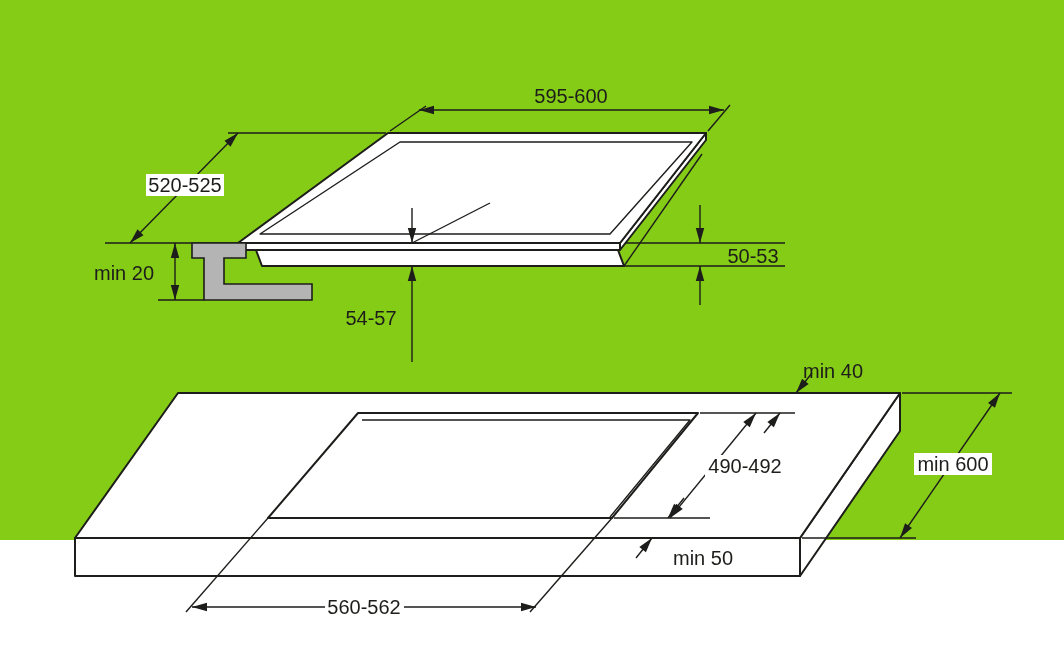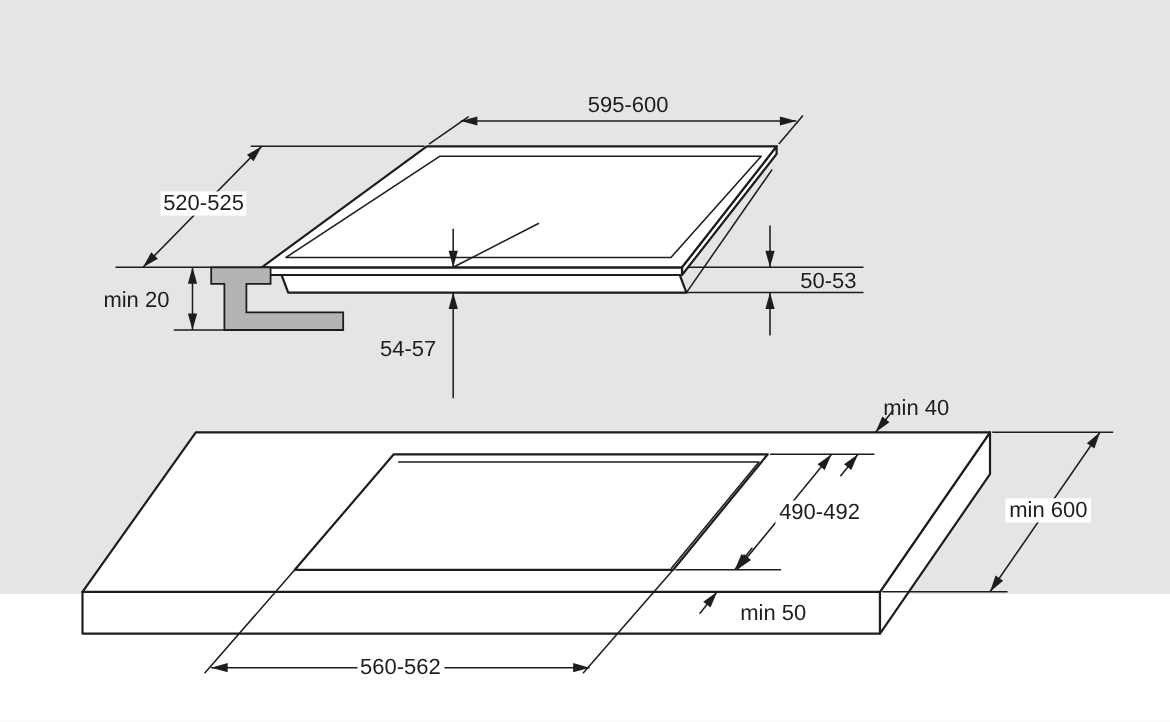--- a/index.html
+++ b/index.html
@@ -8,21 +8,21 @@
     background: #ffffff;
     width: 1064px;
     height: 656px;
     overflow: hidden;
     font-family: "Liberation Sans", sans-serif;
   }
   .frame {
     position: relative;
     width: 1064px;
     height: 540px;
-    background: #e5e5e5;
+    background: #84cc16;
   }
   svg { display: block; }
   .outline   { fill: #ffffff; stroke: #1d1d1b; stroke-width: 2;   stroke-linejoin: round; }
   .thin      { fill: none;    stroke: #1d1d1b; stroke-width: 1.4; stroke-linejoin: round; }
   .dimline   { fill: none;    stroke: #1d1d1b; stroke-width: 1.4; }
   .bracket   { fill: #b4b4b4; stroke: #1d1d1b; stroke-width: 1.6; stroke-linejoin: miter; }
   .labelbg   { fill: #ffffff; stroke: none; }
   text.dim {
     font-family: "Liberation Sans", sans-serif;
     font-size: 20px;

